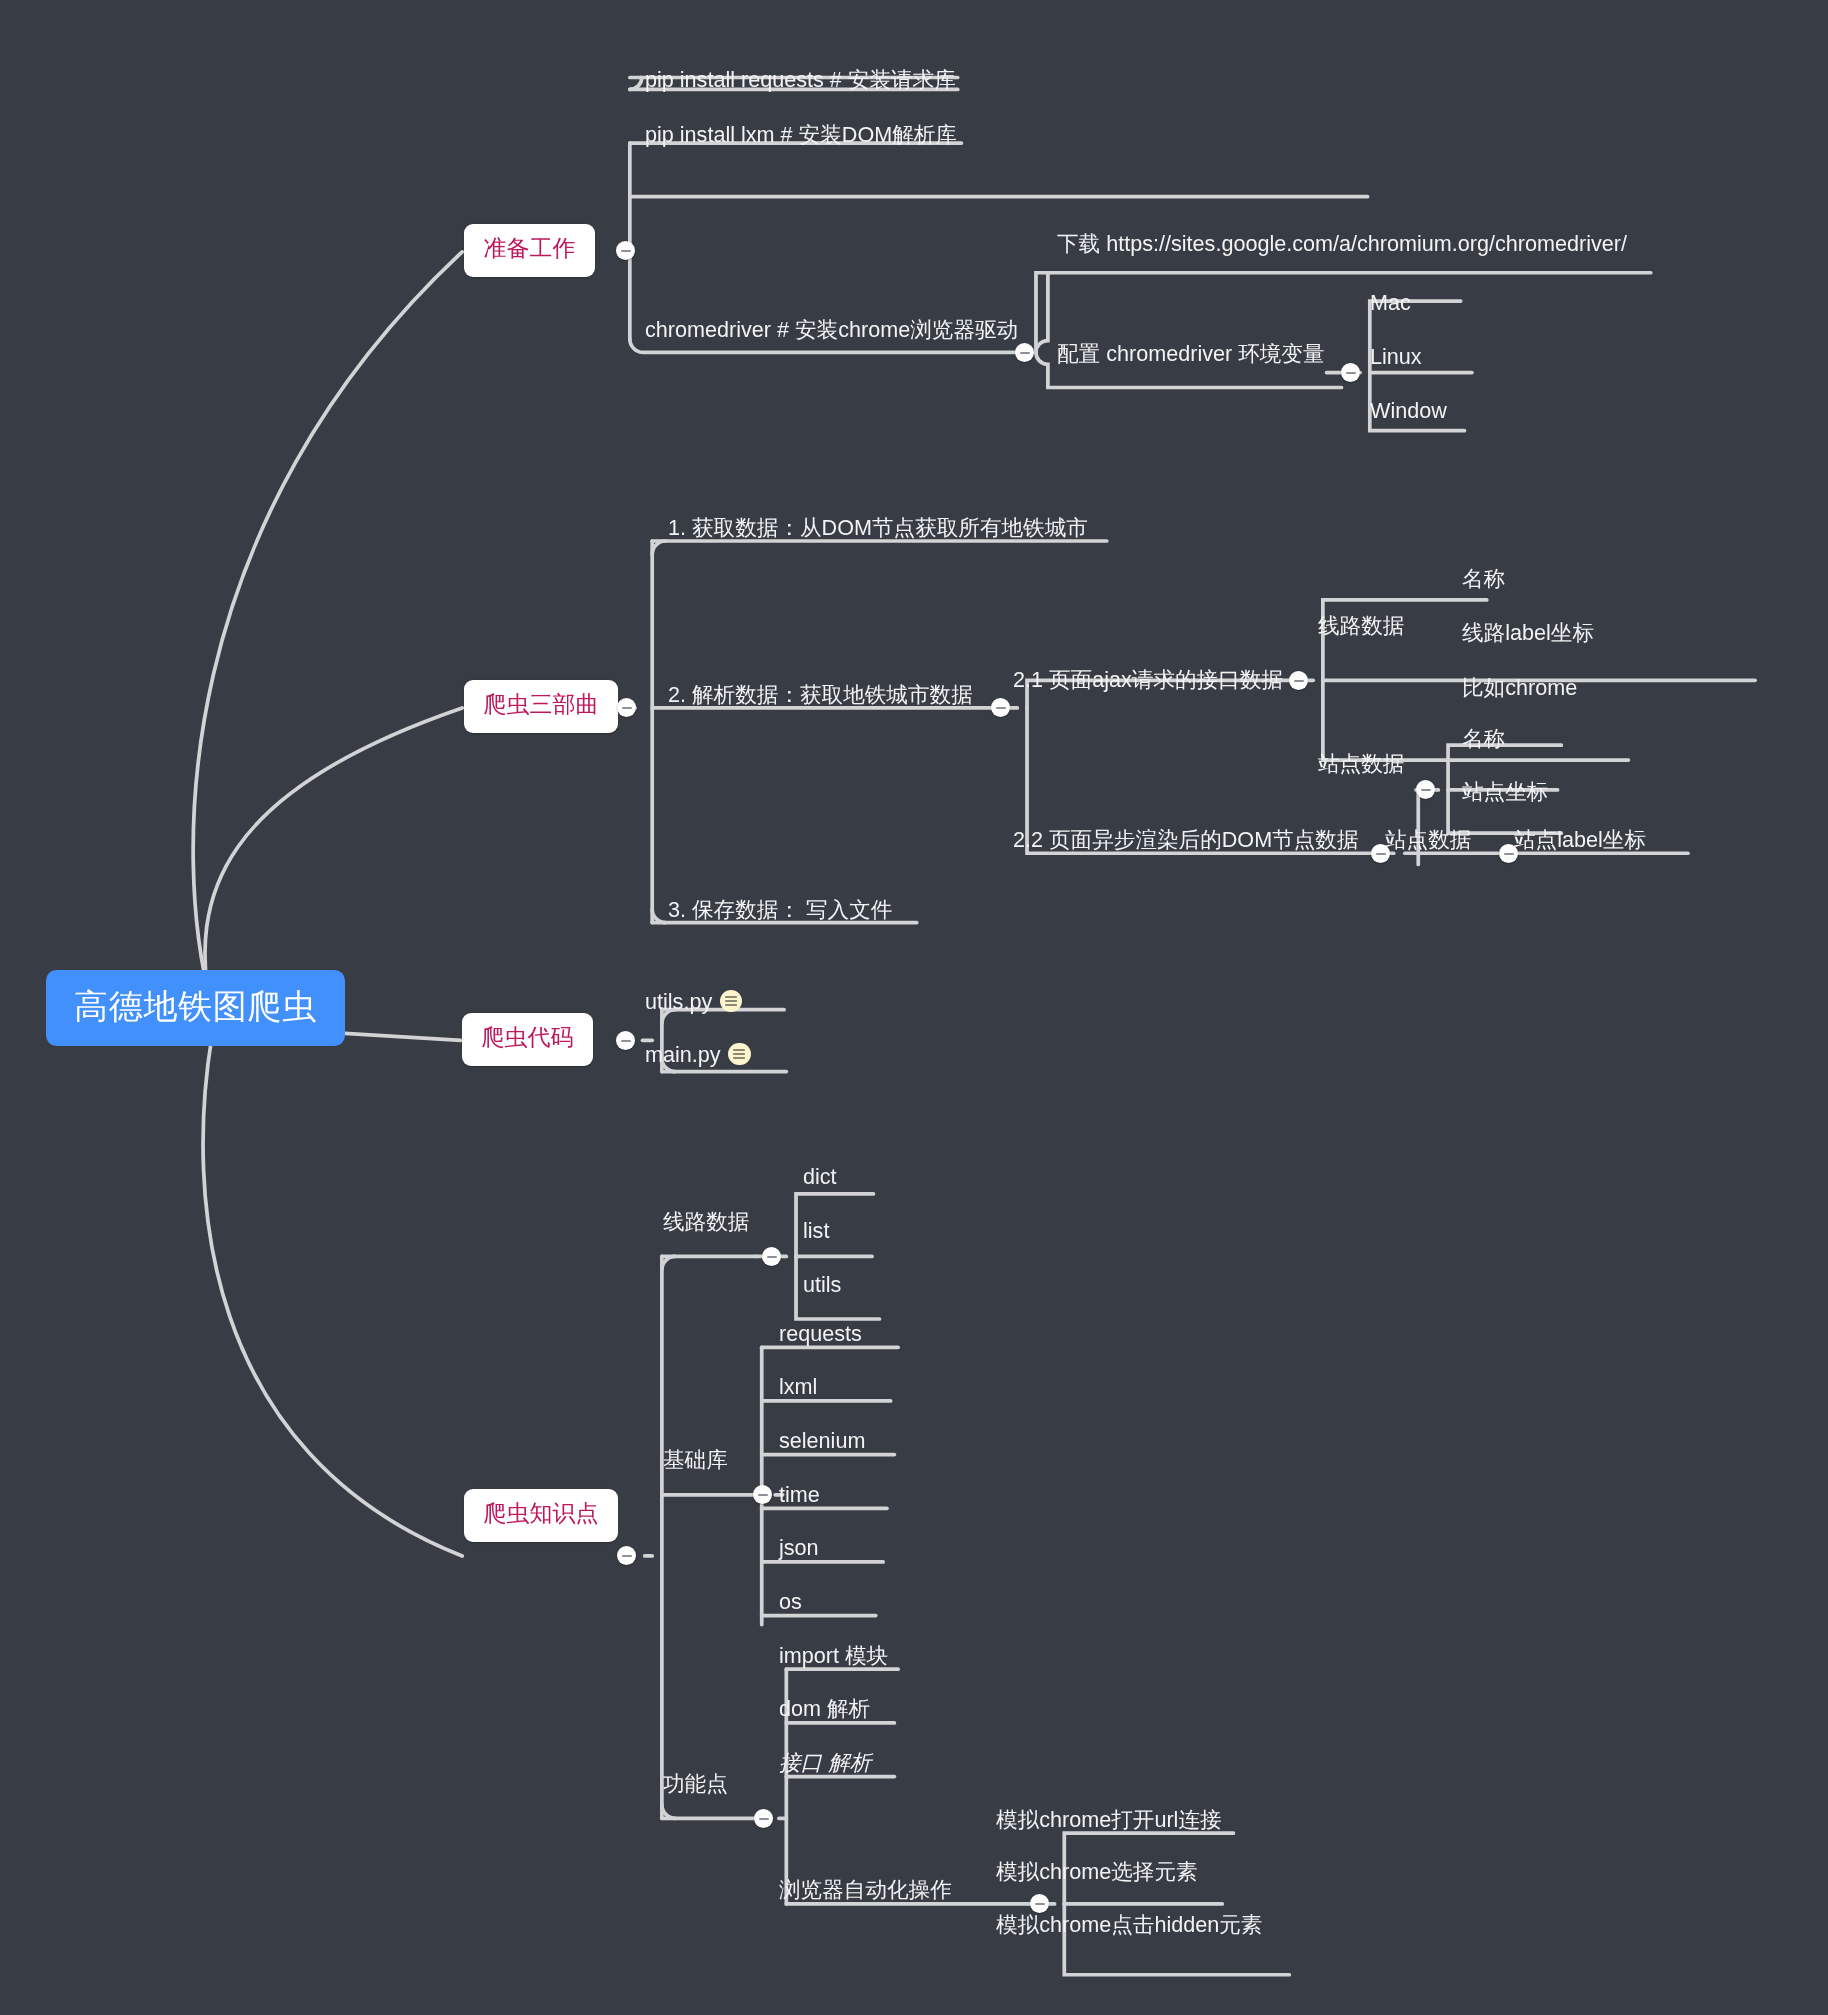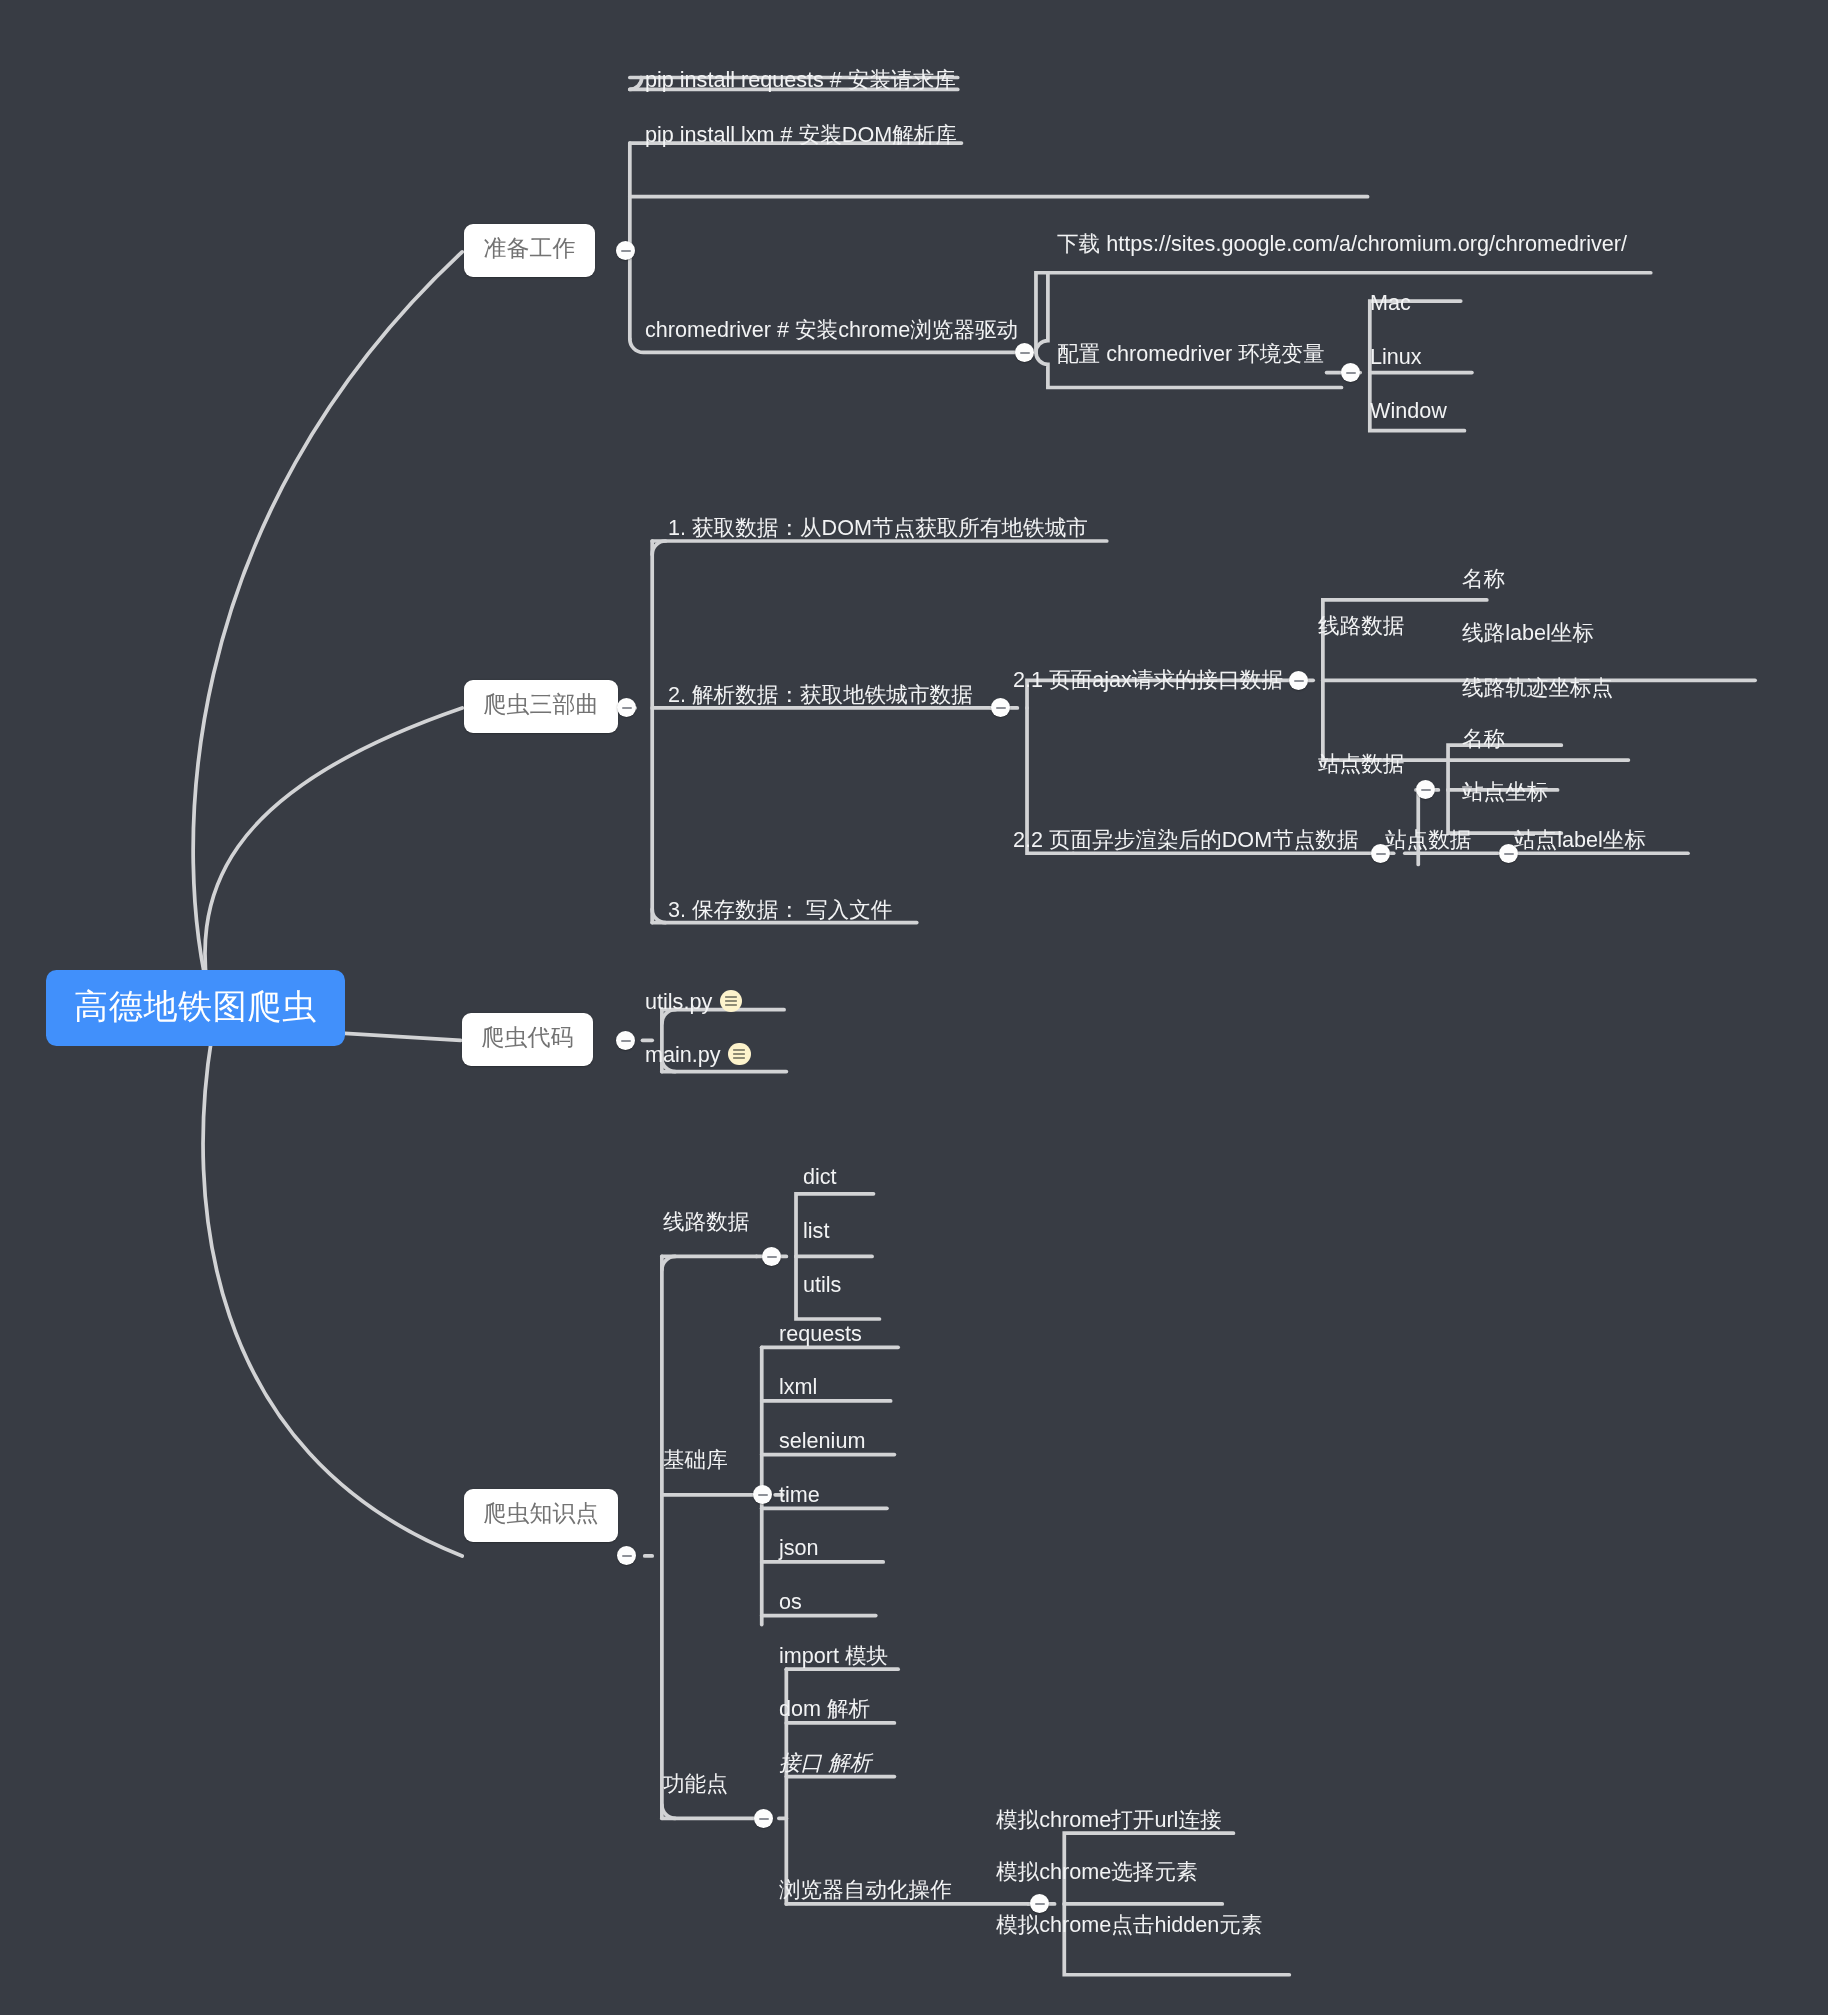--- a/index.html
+++ b/index.html
@@ -33,21 +33,21 @@
     background: #4190fb;
     color: #ffffff;
     border-radius: 10.4px;
     font-size: 34px;
     padding: 19.4px 28px 22.4px 28px;
     letter-spacing: 0.7px;
   }
   
   .pill {
     background: #ffffff;
-    color: #737373;
+    color: #be185d;
     border-radius: 9px;
     font-size: 23px;
     padding: 13.4px 19.4px 16.4px 19.4px;
     box-shadow: 0 0.7px 1.5px rgba(0,0,0,.25);
   }
   
   .txt {
     color: #f2f3f4;
     font-size: 21.6px;
     padding: 0;
@@ -239,21 +239,21 @@
   <div class="node txt" style="left:668px; top:899px;">3. 保存数据： 写入文件</div>
   <div class="toggle" style="left:991px; top:698px;"></div>
 
   <div class="node txt" style="left:1013px; top:669px;">2.1 页面ajax请求的接口数据</div>
   <div class="node txt" style="left:1013px; top:829px;">2.2 页面异步渲染后的DOM节点数据</div>
 
   <div class="node txt" style="left:1318px; top:615px;">线路数据</div>
   <div class="toggle" style="left:1289px; top:671px;"></div>
   <div class="node txt" style="left:1462px; top:568px;">名称</div>
   <div class="node txt" style="left:1462px; top:622px;">线路label坐标</div>
-  <div class="node txt" style="left:1462px; top:677px;">线路轨迹坐标点</div>
+  <div class="node txt" style="left:1462px; top:677px;">比如chrome</div>
 
   <div class="node txt" style="left:1318px; top:753px;">站点数据</div>
   <div class="toggle" style="left:1416px; top:780px;"></div>
   <div class="node txt" style="left:1462px; top:728px;">名称</div>
   <div class="node txt" style="left:1462px; top:781px;">站点坐标</div>
 
   <div class="node txt" style="left:1385px; top:829px;">站点数据</div>
   <div class="toggle" style="left:1371px; top:844px;"></div>
   <div class="node txt" style="left:1514px; top:829px;">站点label坐标</div>
   <div class="toggle" style="left:1499px; top:844px;"></div>

